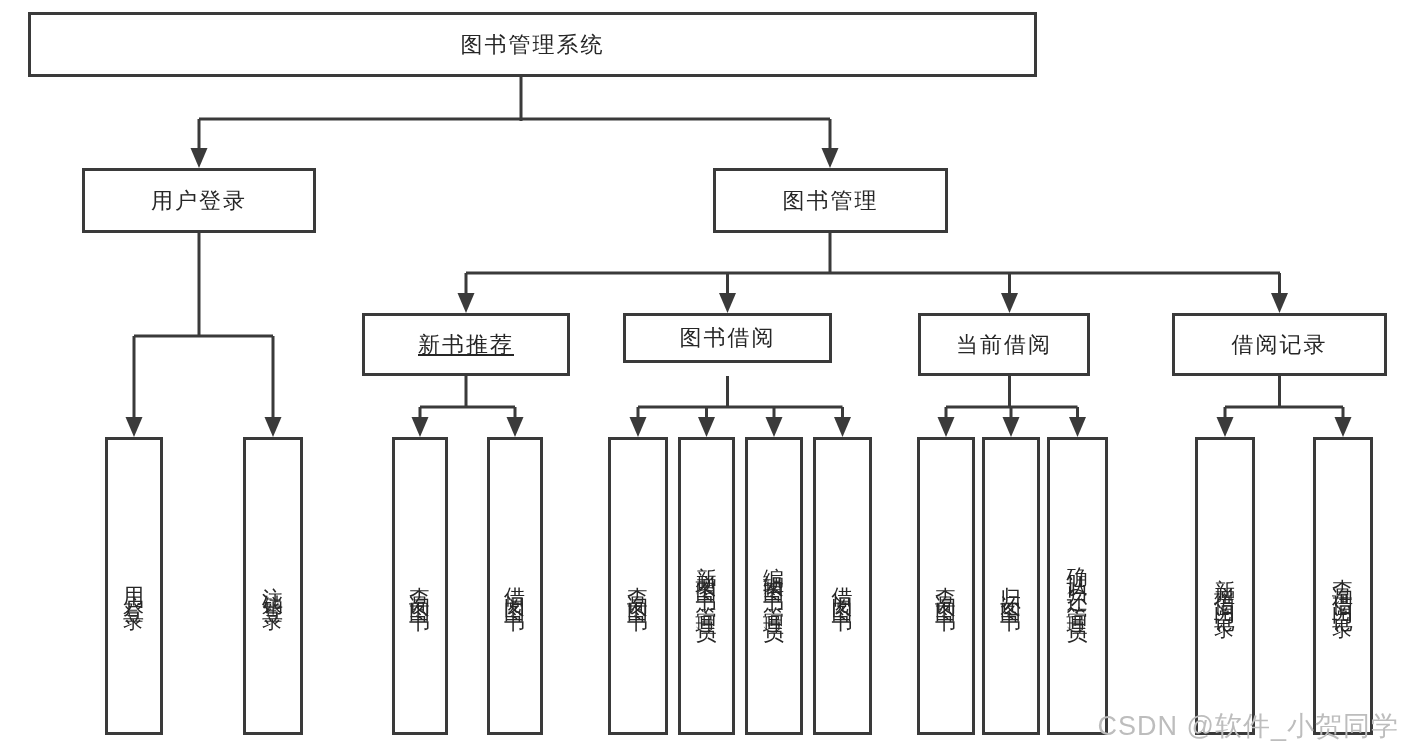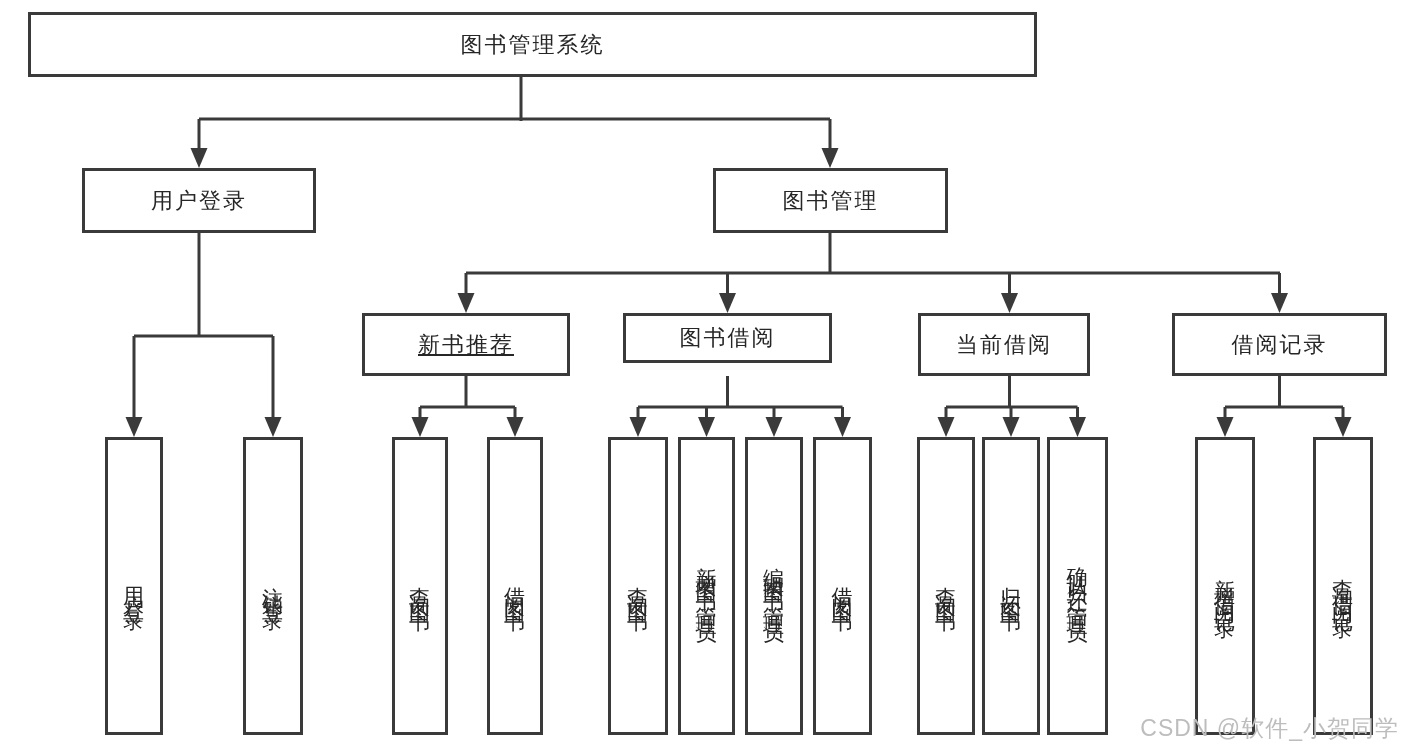--- a/index.html
+++ b/index.html
@@ -61,21 +61,21 @@
   .l-g2-borrow       { left: 813px;  width: 59px; }
   .l-g3-query        { left: 917px;  width: 58px; }
   .l-g3-return       { left: 982px;  width: 58px; }
   .l-g3-confirm      { left: 1047px; width: 61px; }
   .l-g4-add          { left: 1195px; width: 60px; }
   .l-g4-query        { left: 1313px; width: 60px; }
   .watermark {
     position: absolute;
     right: 6px;
     bottom: 3px;
-    font-size: 23px;
+    font-size: 27px;
     color: #bdbdbd;
     letter-spacing: 1px;
   }
 </style>
 </head>
 <body>
 
 <div class="canvas">
 
   <svg class="connectors" viewBox="0 0 1405 747" xmlns="http://www.w3.org/2000/svg">

